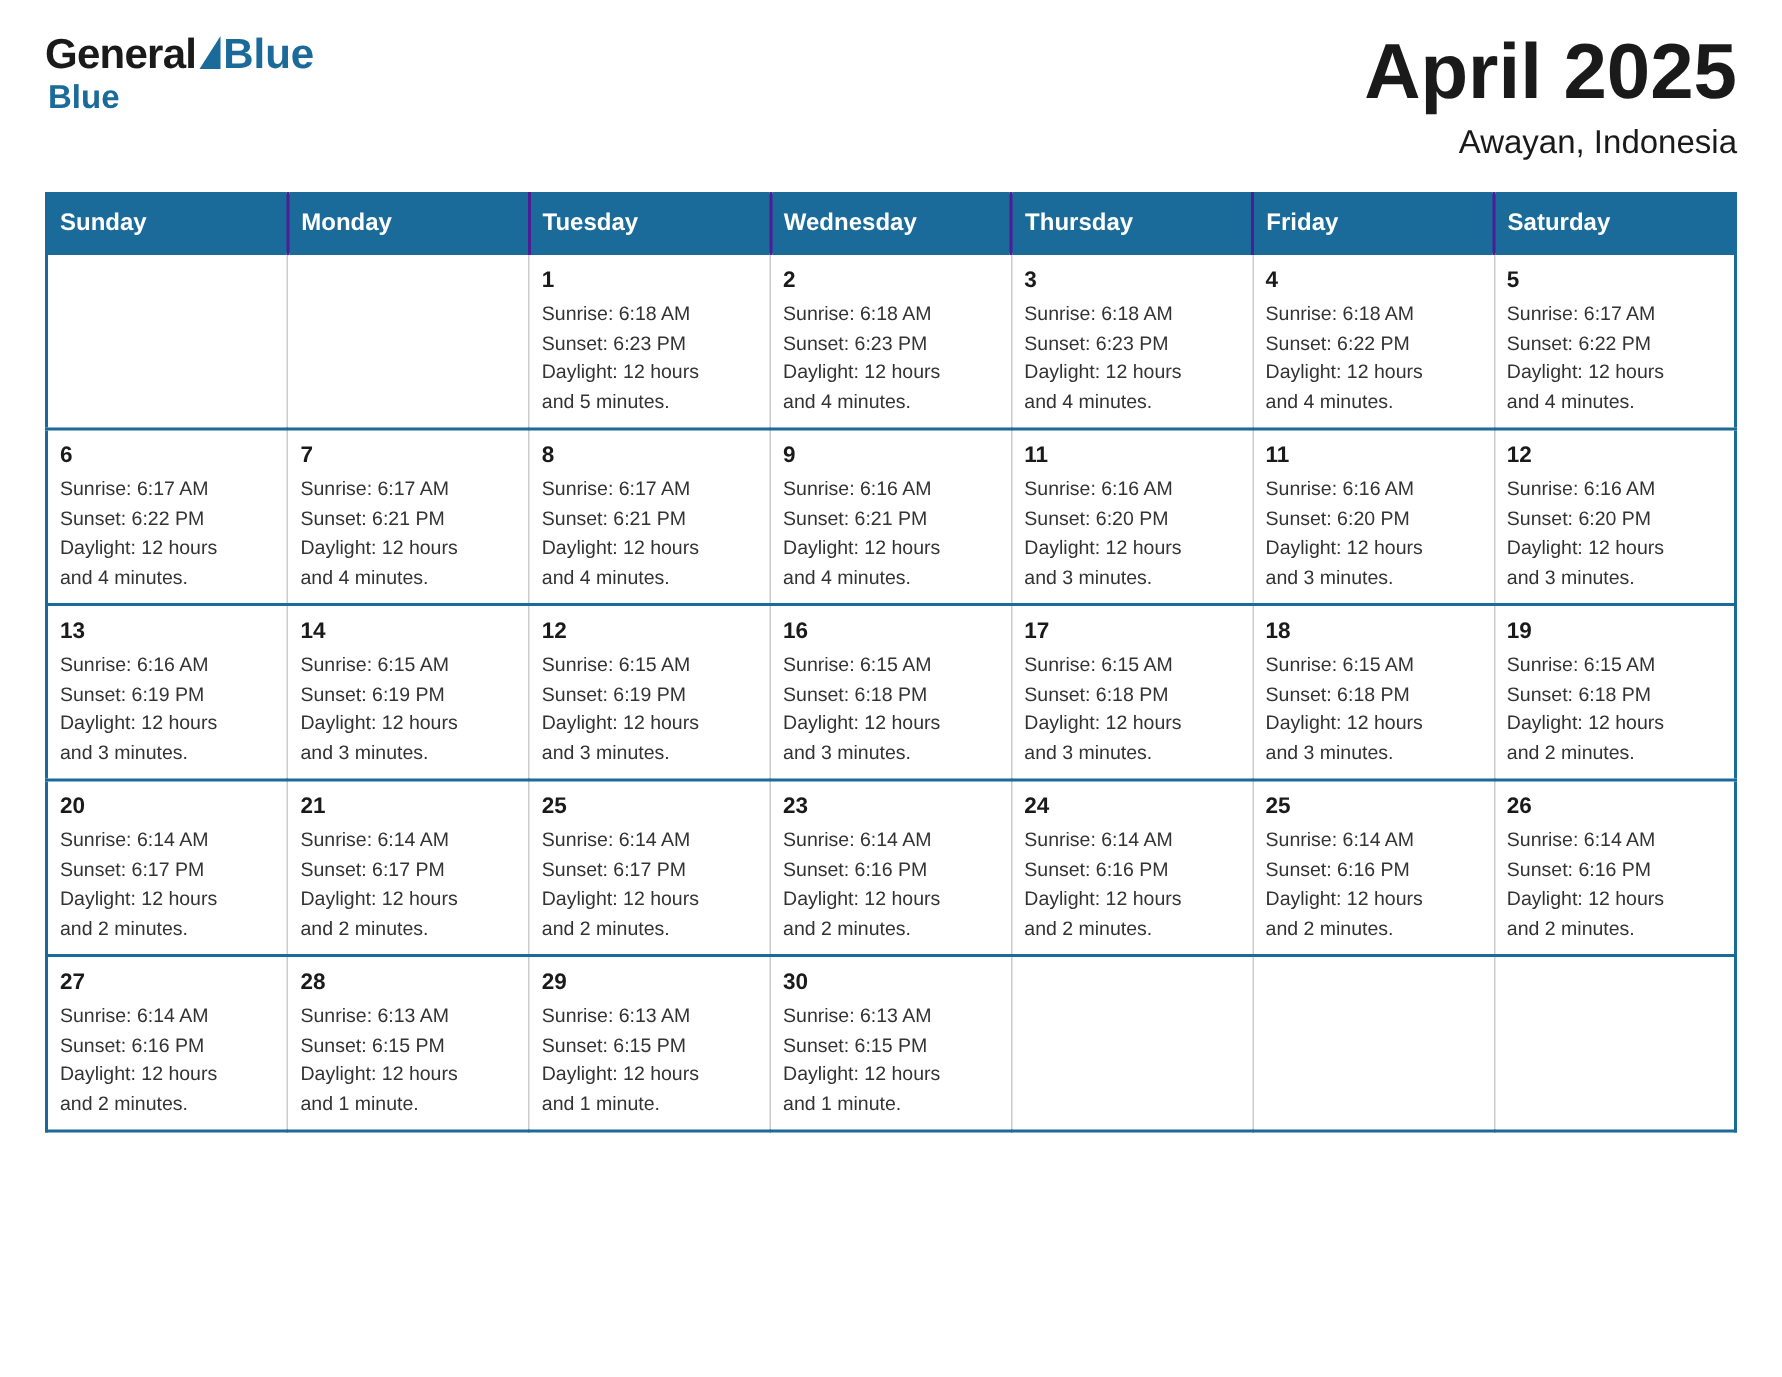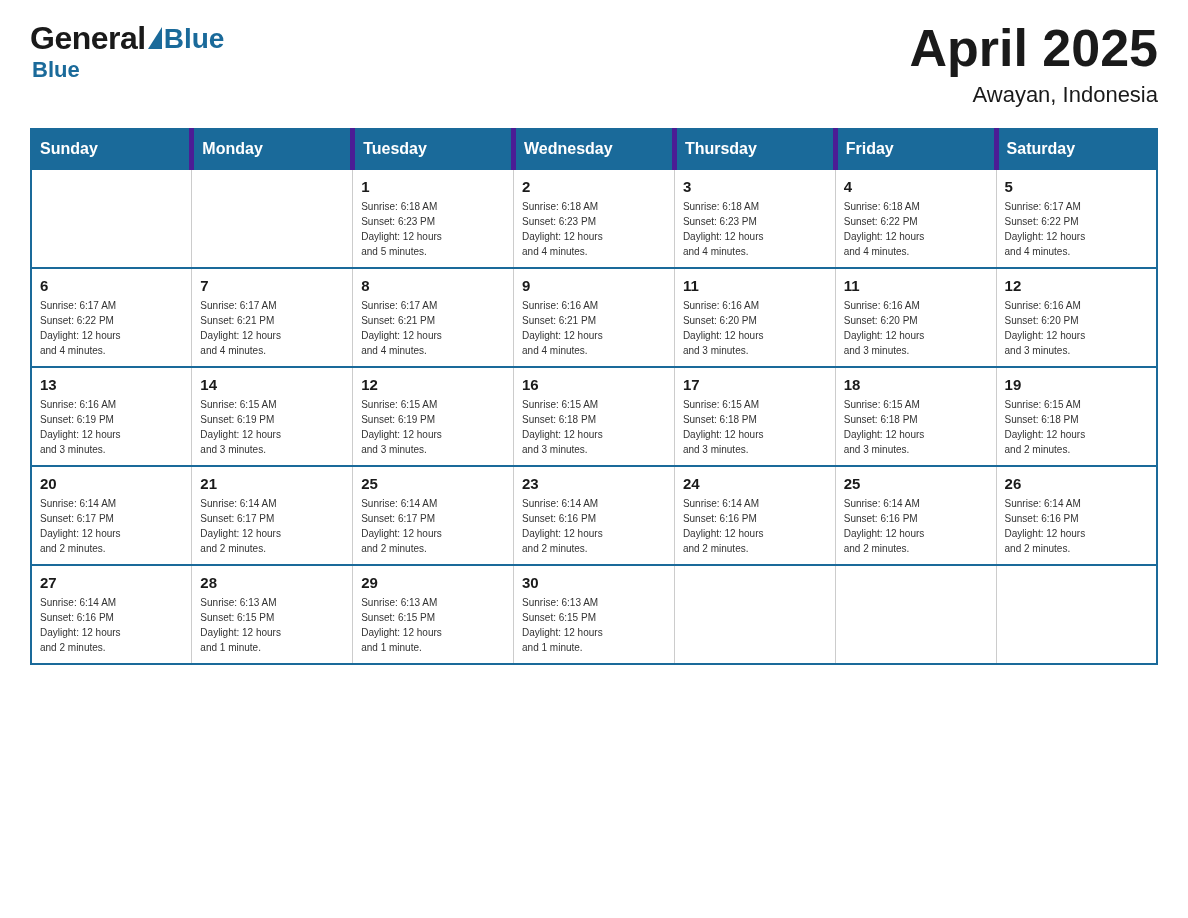--- a/index.html
+++ b/index.html
@@ -19,21 +19,21 @@
     .logo {
       display: flex;
       flex-direction: column;
       align-items: flex-start;
     }
     .logo-top {
       display: flex;
       align-items: center;
     }
     .logo-general {
-      font-size: 32px;
+      font-size: 28px;
       font-weight: bold;
       color: #1a1a1a;
       letter-spacing: -0.5px;
     }
     .logo-triangle {
       width: 0;
       height: 0;
       border-left: 14px solid transparent;
       border-bottom: 22px solid #1a6a9a;
       margin-left: 2px;
@@ -70,21 +70,21 @@
       border-collapse: collapse;
       border: 2px solid #1a6a9a;
     }
     .calendar thead tr th {
       background-color: #1a6a9a;
       color: #fff;
       font-size: 16px;
       font-weight: bold;
       padding: 10px 8px;
       text-align: left;
-      border-right: 5px solid #4c1d95;
+      border-right: 2px solid #4c1d95;
     }
     .calendar thead tr th:last-child {
       border-right: none;
       margin-top: 23px;
     }
     .calendar tbody tr {
       border-top: 2px solid #1a6a9a;
     }
     .calendar tbody tr td {
       vertical-align: top;
@@ -98,21 +98,21 @@
     .calendar tbody tr td:last-child {
       border-right: none;
     }
     .day-number {
       font-size: 15px;
       font-weight: bold;
       color: #1a1a1a;
       margin-bottom: 4px;
     }
     .day-info {
-      font-size: 10px;
+      font-size: 13px;
       color: #333;
       line-height: 1.5;
     }
     .empty-cell {
       background: #fff;
     }
   </style>
 </head>
 <body>
 

